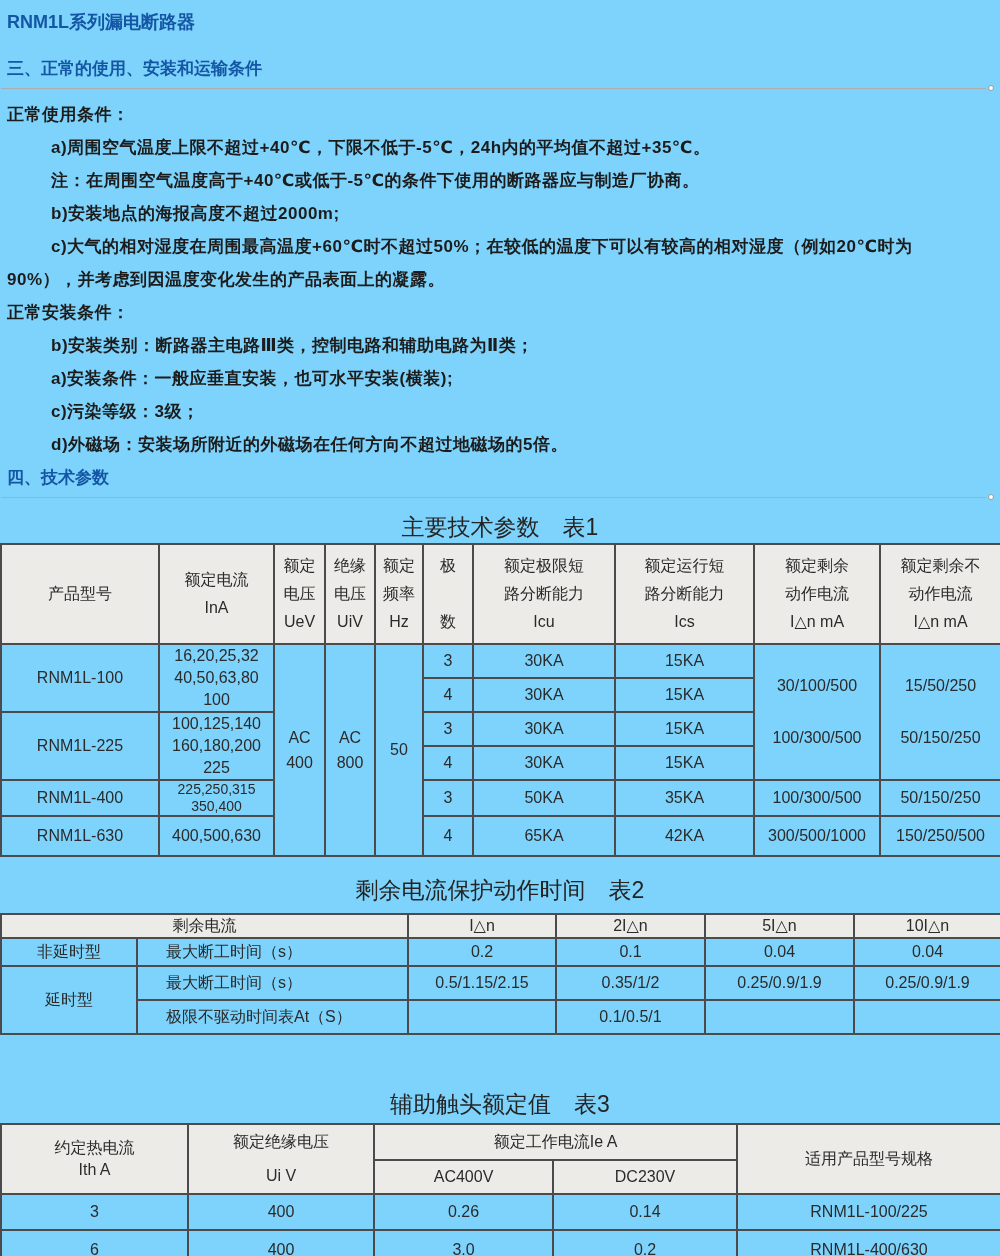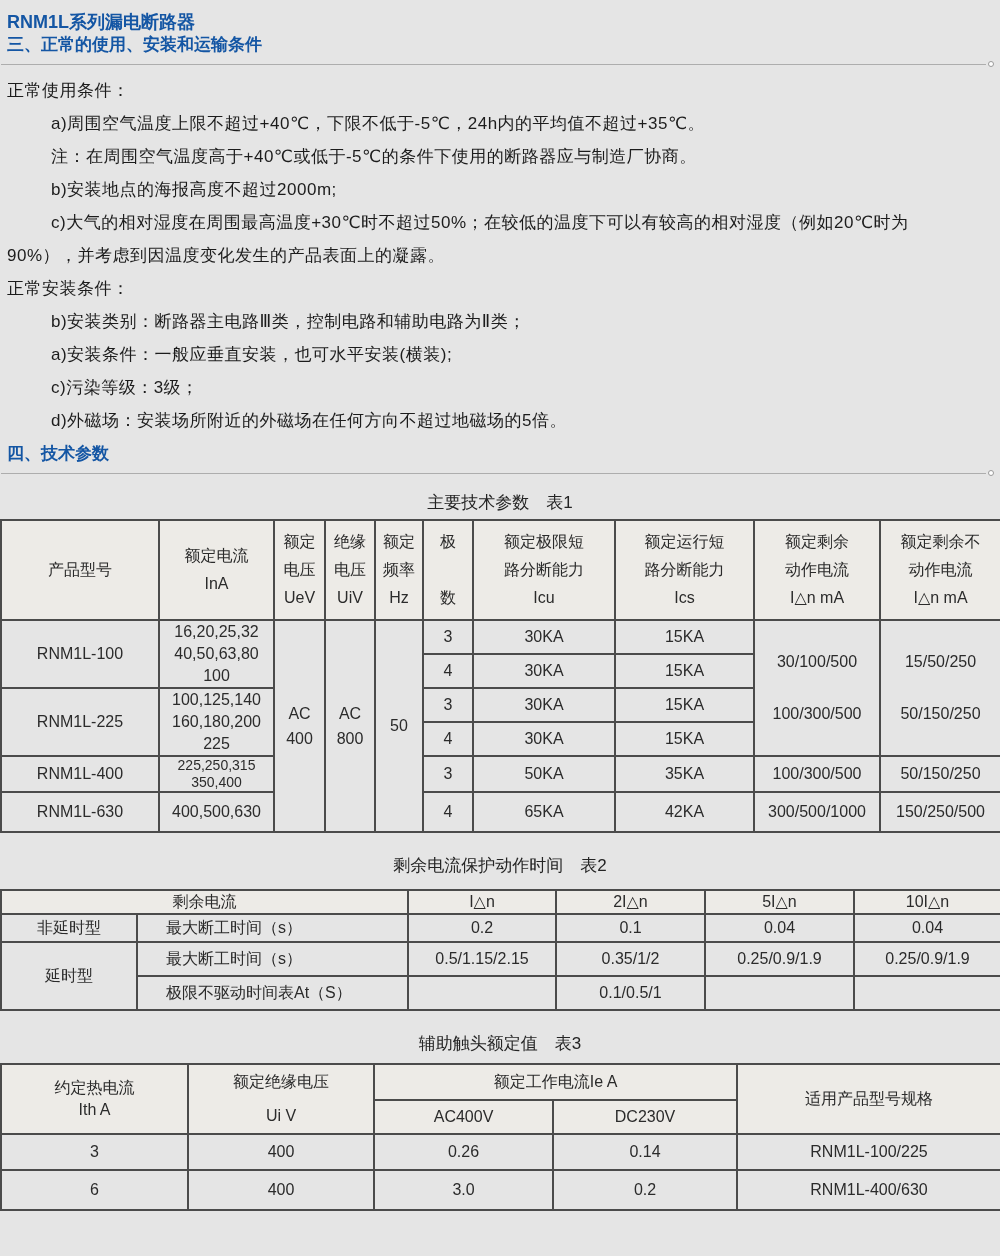--- a/index.html
+++ b/index.html
@@ -1,51 +1,51 @@
 <!DOCTYPE html>
 <html><head>
 <meta charset="utf-8">
 <style>
   * { box-sizing: border-box; }
   html,body { margin:0; padding:0; background:#ffffff; }
   .page {
     width:1000px; height:1256px; overflow:hidden; position:relative;
-    background:#e5e5e5; color:#1c1c1c;
+    background:#7dd3fc; color:#1c1c1c;
     font-family:"Liberation Sans","DejaVu Sans",sans-serif;
   }
   .doc-title {
     margin:0; padding:10px 0 0 7px;
     color:#1456a4; font-size:18px; font-weight:bold; line-height:24px;
   }
   .sec-heading {
     margin:0; padding-left:7px;
     color:#1456a4; font-size:17px; font-weight:bold; line-height:22px;
   }
-  .h3 { }
+  .h3 { margin-top:24px; }
   .h4 { margin-top:6px; }
   .rule {
     position:relative; height:1px; background:#adadad;
     margin:8px 14px 0 1px;
   }
   .rule .end-circle {
     position:absolute; right:-8px; top:-3px;
     width:6px; height:6px; border:1px solid #9a9a9a; border-radius:50%;
     background:#fff; display:block;
   }
   .body-text { padding:9px 0 0 7px; }
-  .body-text p { margin:0; font-size:17px; line-height:33px; letter-spacing:0.5px; }
+  .body-text p { margin:0; font-size:17px; line-height:33px; letter-spacing:0.5px;font-weight:bold; }
   .body-text p.ind { padding-left:44px; }
 
   .tbl-title {
     margin:0; text-align:center;
-    font-size:17px; color:#242424; font-weight:normal; line-height:22px;
+    font-size:23px; color:#242424; font-weight:normal; line-height:22px;
   }
   .tt1 { margin-top:18px; }
   .tt2 { margin-top:22px; }
-  .tt3 { margin-top:22px; }
+  .tt3 { margin-top:58px; }
 
   table {
     border-collapse:collapse; width:1000px; table-layout:fixed;
     color:#2b2b2b; margin-left:0;
   }
   th, td {
     border:2px solid #4b4b4b; padding:0;
     text-align:center; vertical-align:middle;
     font-weight:normal; font-size:16px; line-height:22px;
     white-space:pre-line; overflow:hidden;
@@ -85,21 +85,21 @@
   <h2 class="sec-heading h3">三、正常的使用、安装和运输条件</h2>
   <div class="rule">
     <span class="end-circle"></span>
   </div>
 
   <div class="body-text">
     <p>正常使用条件：</p>
     <p class="ind">a)周围空气温度上限不超过+40℃，下限不低于-5℃，24h内的平均值不超过+35℃。</p>
     <p class="ind">注：在周围空气温度高于+40℃或低于-5℃的条件下使用的断路器应与制造厂协商。</p>
     <p class="ind">b)安装地点的海报高度不超过2000m;</p>
-    <p class="ind">c)大气的相对湿度在周围最高温度+30℃时不超过50%；在较低的温度下可以有较高的相对湿度（例如20℃时为</p>
+    <p class="ind">c)大气的相对湿度在周围最高温度+60℃时不超过50%；在较低的温度下可以有较高的相对湿度（例如20℃时为</p>
     <p>90%），并考虑到因温度变化发生的产品表面上的凝露。</p>
     <p>正常安装条件：</p>
     <p class="ind">b)安装类别：断路器主电路Ⅲ类，控制电路和辅助电路为Ⅱ类；</p>
     <p class="ind">a)安装条件：一般应垂直安装，也可水平安装(横装);</p>
     <p class="ind">c)污染等级：3级；</p>
     <p class="ind">d)外磁场：安装场所附近的外磁场在任何方向不超过地磁场的5倍。</p>
   </div>
 
   <h2 class="sec-heading h4">四、技术参数</h2>
   <div class="rule">

